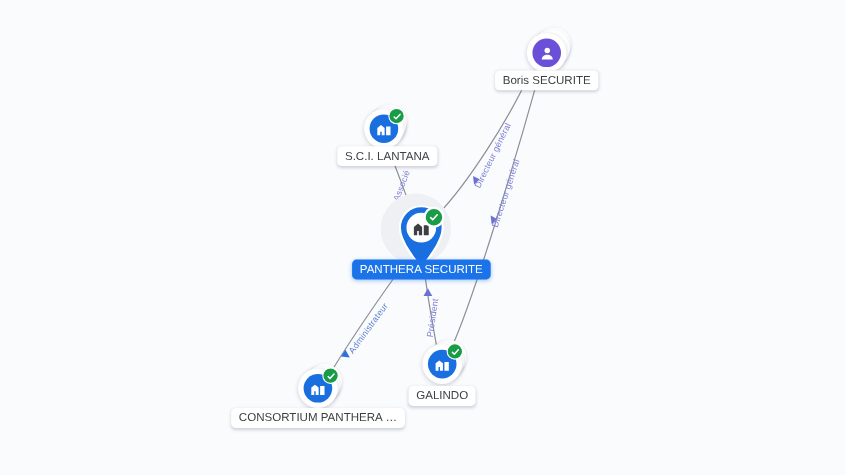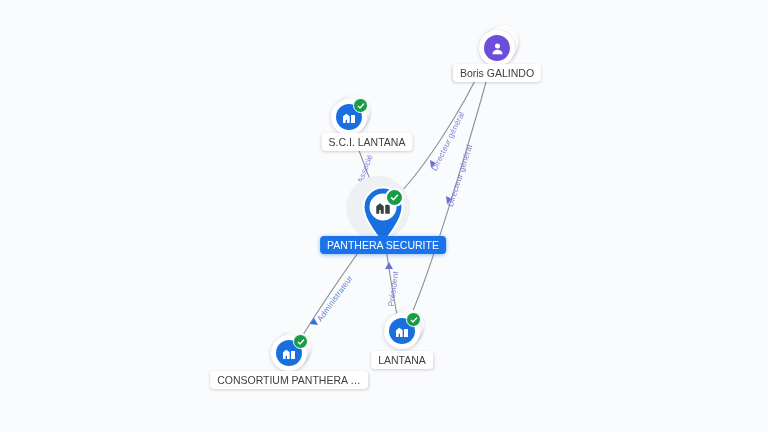--- a/index.html
+++ b/index.html
@@ -115,53 +115,53 @@
         <path d="M3 21V11l5-4 5 4v10H9v-5H7v5H3zm12 0V9h6v12h-6zm1.5-9.5h3V13h-3v-1.5zm0 3.5h3v1.5h-3V15zm0 3.5h3V20h-3v-1.5z"></path>
       </svg>
     </div>
   </div>
   <div class="badge" style="top:-1px;right:-1px;">
     <svg width="8" height="8" viewBox="0 0 24 24" fill="none" stroke="#ffffff" stroke-width="4" stroke-linecap="round" stroke-linejoin="round">
       <polyline points="4,13 9,18 20,6"></polyline>
     </svg>
   </div>
 </div>
-<div class="node-label" style="left:367px;top:133px;text-align:center;">S.C.I. LANTANA</div>
+<div class="node-label" style="left:352px;top:133px;text-align:center;">S.C.I. LANTANA</div>
 
 <div class="node circle-node" style="left:479px;top:30px;width:36px;height:36px;">
   <div class="stack" style="left:9px;top:-5px;width:31px;height:31px;"></div>
   <div class="stack" style="left:5px;top:-3px;width:34px;height:34px;"></div>
   <div class="disc" style="left:0;top:0;">
     <div class="inner-circle inner-purple">
       <svg width="15" height="15" viewBox="0 0 24 24" fill="#ffffff">
         <circle cx="12" cy="8" r="4"></circle>
         <path d="M4 21c0-4.4 3.6-7 8-7s8 2.6 8 7H4z"></path>
       </svg>
     </div>
   </div>
 </div>
-<div class="node-label" style="left:497px;top:64px;">Boris GALINDO</div>
+<div class="node-label" style="left:497px;top:64px;">Boris SECURITE</div>
 
 <div class="node circle-node" style="left:384px;top:313px;width:36px;height:36px;">
   <div class="stack" style="left:8px;top:-4px;width:32px;height:32px;"></div>
   <div class="stack" style="left:4px;top:-2px;width:34px;height:34px;"></div>
   <div class="disc" style="left:0;top:0;">
     <div class="inner-circle inner-blue">
       <svg width="16" height="16" viewBox="0 0 24 24" fill="#ffffff">
         <path d="M3 21V11l5-4 5 4v10H9v-5H7v5H3zm12 0V9h6v12h-6zm1.5-9.5h3V13h-3v-1.5zm0 3.5h3v1.5h-3V15zm0 3.5h3V20h-3v-1.5z"></path>
       </svg>
     </div>
   </div>
   <div class="badge" style="top:-1px;right:-1px;">
     <svg width="8" height="8" viewBox="0 0 24 24" fill="none" stroke="#ffffff" stroke-width="4" stroke-linecap="round" stroke-linejoin="round">
       <polyline points="4,13 9,18 20,6"></polyline>
     </svg>
   </div>
 </div>
-<div class="node-label" style="left:402px;top:351px;">LANTANA</div>
+<div class="node-label" style="left:402px;top:351px;">GALINDO</div>
 
 <div class="node circle-node" style="left:271px;top:335px;width:36px;height:36px;">
   <div class="stack" style="left:8px;top:-4px;width:32px;height:32px;"></div>
   <div class="stack" style="left:4px;top:-2px;width:34px;height:34px;"></div>
   <div class="disc" style="left:0;top:0;">
     <div class="inner-circle inner-blue">
       <svg width="16" height="16" viewBox="0 0 24 24" fill="#ffffff">
         <path d="M3 21V11l5-4 5 4v10H9v-5H7v5H3zm12 0V9h6v12h-6zm1.5-9.5h3V13h-3v-1.5zm0 3.5h3v1.5h-3V15zm0 3.5h3V20h-3v-1.5z"></path>
       </svg>
     </div>

